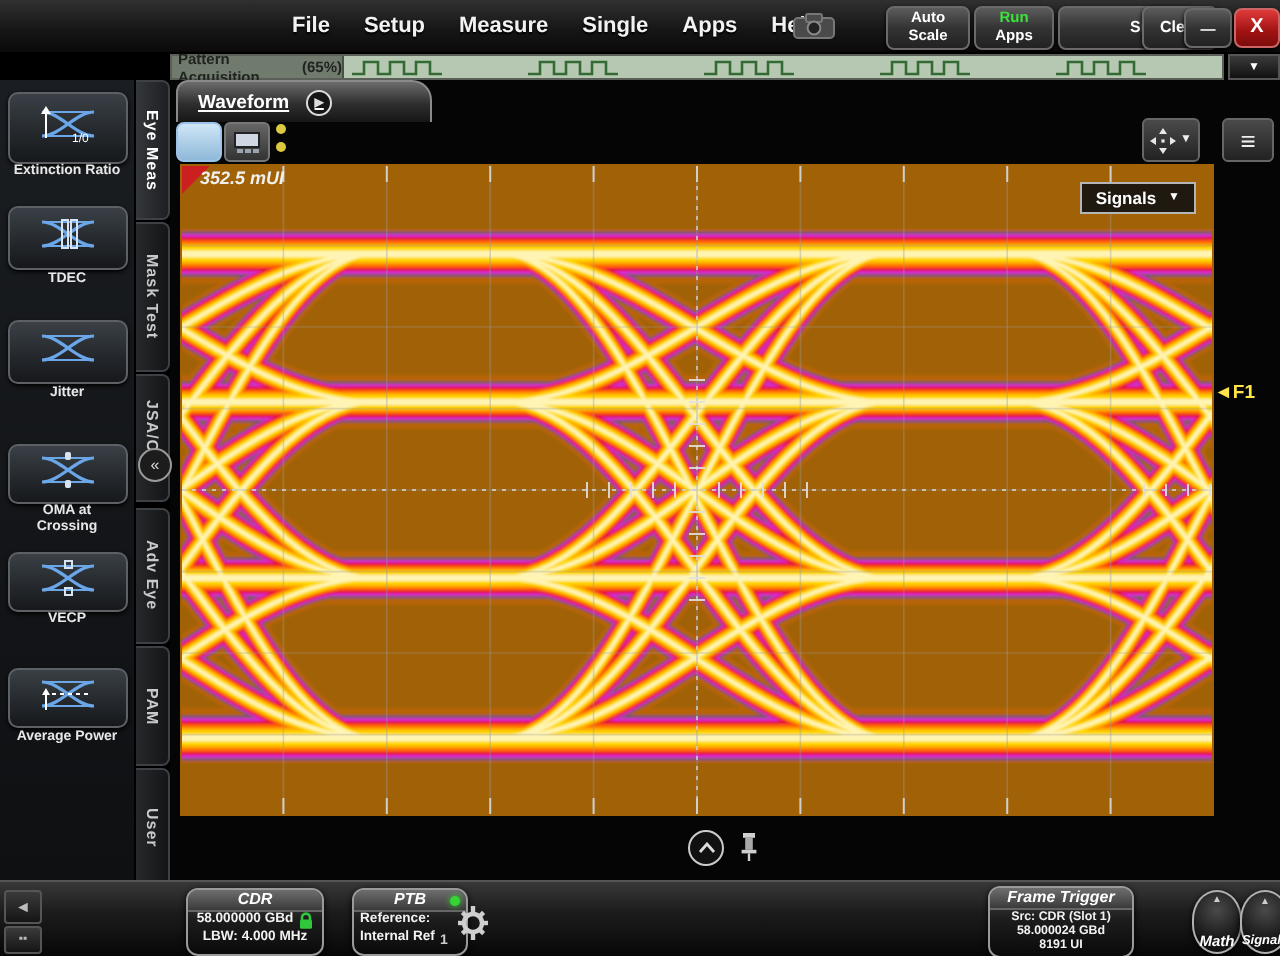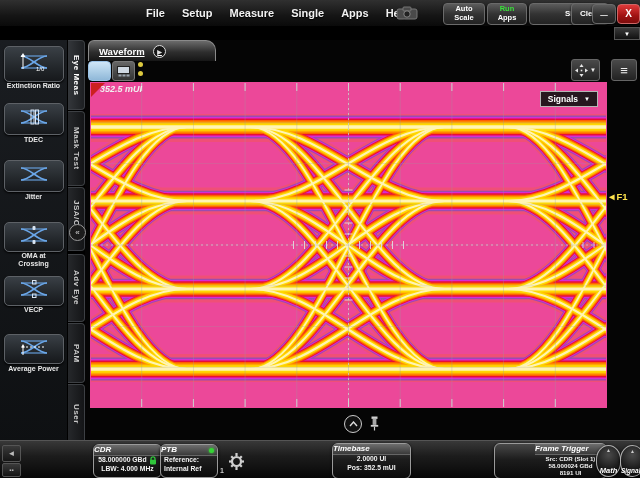--- a/index.html
+++ b/index.html
@@ -59,39 +59,39 @@
   #disp-single{left:3px;top:21px;width:21px;height:18px;border-radius:4px;border:1px solid #9cc4e8;
      background:linear-gradient(#cfe6f7,#8fb8d8);}
   #disp-grid{left:27px;top:21px;width:21px;height:18px;border-radius:3px;border:1px solid #777;
      background:linear-gradient(#666,#333);display:flex;align-items:center;justify-content:center;}
   .dot{width:5px;height:5px;border-radius:50%;background:#ddc93f;}
   #pan-btn{left:486px;top:19px;width:27px;height:20px;border-radius:3px;border:1px solid #666;
      background:linear-gradient(#4a4a4a,#222);display:flex;align-items:center;justify-content:center;gap:2px;color:#eee;font-size:6px;}
   #menu-btn{left:526px;top:19px;width:24px;height:20px;border-radius:3px;border:1px solid #666;
      background:linear-gradient(#4a4a4a,#222);display:flex;align-items:center;justify-content:center;color:#eee;font-size:13px;}
 
-  #plot{left:5px;top:42px;width:517px;height:326px;background:#ec4899;}
+  #plot{left:5px;top:42px;width:517px;height:326px;background:#a16207;}
   #plot-pos{left:10px;top:2px;font-size:9px;font-style:italic;font-weight:bold;color:#f0f0f0;z-index:4;}
   #signals-dd{right:9px;top:9px;border:1px solid #b5b5b5;background:rgba(18,18,18,.9);color:#fff;
      font-size:8.5px;font-weight:bold;padding:2px 7px;display:flex;align-items:center;gap:6px;z-index:4;}
   #f1-marker{left:522px;top:151px;color:#ffe44d;font-size:9.5px;font-weight:bold;z-index:4;}
 
   
   #results-tab{left:3px;top:372px;width:130px;height:21px;border:1px solid #8a8a8a;border-top:none;
      border-radius:0 0 10px 6px;background:linear-gradient(#3c3c3c,#1a1a1a);display:flex;align-items:center;gap:10px;
      padding:0 12px;font-size:9.5px;font-weight:bold;color:#fff;}
   #collapse-results{left:259px;top:375px;width:16px;height:16px;border-radius:50%;border:1.5px solid #ccc;background:#111;
      display:flex;align-items:center;justify-content:center;}
   #pin-btn{left:282px;top:374px;width:14px;height:18px;display:flex;align-items:center;justify-content:center;}
 
   
   #bottombar{left:0;top:440px;width:640px;height:38px;background:linear-gradient(#383838,#1c1c1c 40%,#060606);border-top:1px solid #555;}
   .panel{border:1px solid #9a9a9a;border-radius:6px;background:linear-gradient(#484848,#1d1d1d 45%,#0a0a0a);
      box-shadow:0 1px 3px #000;overflow:hidden;}
-  .panel-title{font-style:italic;font-weight:bold;font-size:8px;color:#fff;
+  .panel-title{font-style:italic;font-weight:bold;font-size:8px;text-align:center;color:#fff;
      background:linear-gradient(#6e6e6e,#3a3a3a);border-bottom:1px solid #666;line-height:10px;}
   .pline{font-size:6.8px;font-weight:bold;color:#f2f2f2;text-align:center;line-height:8.5px;}
   #d1a-badge{background:linear-gradient(#d8d8d8,#9a9a9a);color:#222;font-size:7px;font-weight:bold;
      border-radius:3px;padding:1px 2px;border:1px solid #eee;}
   .roundbtn{border-radius:50%/46%;border:1.5px solid #b0b0b0;background:radial-gradient(circle at 50% 30%,#4a4a4a,#111 70%);
      display:flex;flex-direction:column;align-items:center;justify-content:center;color:#fff;box-shadow:0 1px 3px #000;}
   .roundbtn .up{font-size:5px;line-height:5px;color:#ccc;}
   .roundbtn .lbl{font-style:italic;font-weight:bold;font-size:7.5px;margin-top:13px;}
   .navarrow{width:17px;height:15px;background:linear-gradient(#3a3a3a,#151515);border:1px solid #555;border-radius:2px;
      color:#bbb;font-size:8px;display:flex;align-items:center;justify-content:center;}
@@ -131,20 +131,33 @@
     </div>
     <div class="tb-btn abs" id="btn-min" style="left:592px;top:4px;width:22px;height:18px;">
       <span>—</span>
     </div>
     <div class="tb-btn abs" id="btn-close" style="left:617px;top:4px;width:21px;height:18px;">
       <span>X</span>
     </div>
   </div>
 
 
+  <div id="acq-bar" class="abs">
+    <svg class="abs" style="left:84px;top:0;" width="440" height="11" viewBox="0 0 440 11" id="acq-wave">
+        <path d="M6,9 h6 v-6 h7 v6 h6 v-6 h7 v6 h6 v-6 h7 v6 h6" fill="none" stroke="#346b34" stroke-width="1.3"></path>
+        <path d="M94,9 h6 v-6 h7 v6 h6 v-6 h7 v6 h6 v-6 h7 v6 h6" fill="none" stroke="#346b34" stroke-width="1.3"></path>
+        <path d="M182,9 h6 v-6 h7 v6 h6 v-6 h7 v6 h6 v-6 h7 v6 h6" fill="none" stroke="#346b34" stroke-width="1.3"></path>
+        <path d="M270,9 h6 v-6 h7 v6 h6 v-6 h7 v6 h6 v-6 h7 v6 h6" fill="none" stroke="#346b34" stroke-width="1.3"></path>
+        <path d="M358,9 h6 v-6 h7 v6 h6 v-6 h7 v6 h6 v-6 h7 v6 h6" fill="none" stroke="#346b34" stroke-width="1.3"></path>
+      </svg>
+    <div id="acq-label" class="abs">
+      <span>Pattern Acquisition</span>
+      <span>(65%)</span>
+    </div>
+  </div>
   <div id="acq-dd" class="abs">▼</div>
 
   <div id="sidebar" class="abs">
     <div class="meas-btn abs" style="top:6px;height:34px;">
         <span class="eye-icon"><svg width="34" height="20" viewBox="0 0 30 20">
       <g stroke="#6aa6e8" stroke-width="1.6" fill="none">
         <path d="M2,4 C11,4 19,16 28,16"></path>
               <path d="M2,16 C11,16 19,4 28,4"></path>
         <path d="M2,4 H28" stroke-width="1.1"></path>
               <path d="M2,16 H28" stroke-width="1.1"></path>
@@ -713,21 +726,21 @@
       <div class="pline" style="display:flex;align-items:center;justify-content:center;gap:2px;">
         <span>58.000000 GBd</span>
         <svg width="8" height="9" viewBox="0 0 8 9">
           <path d="M2,4 V2.8 a2,2 0 0 1 4,0 V4" fill="none" stroke="#2fc73b" stroke-width="1.3"></path>
           <rect x="1" y="3.8" width="6" height="4.6" rx="0.8" fill="#2fc73b"></rect>
         </svg>
       </div>
       <div class="pline">LBW: 4.000 MHz</div>
     </div>
 
-    <div class="panel abs" style="left:160px;top:3px;width:56px;height:32px;">
+    <div class="panel abs" style="left:176px;top:3px;width:56px;height:32px;">
       <div class="panel-title" style="position:relative;">
         <span>PTB</span>
         <span style="position:absolute;right:3px;top:2.5px;width:5px;height:5px;border-radius:50%;background:#35d435;box-shadow:0 0 3px #35d435;"></span>
       </div>
       <div class="pline" style="text-align:left;padding-left:3px;">Reference:</div>
       <div class="pline" style="text-align:left;padding-left:3px;">Internal Ref</div>
     </div>
 
     <div class="abs" style="left:220px;top:26px;font-size:7px;color:#ccc;font-weight:bold;">1</div>
     <div class="abs" style="left:227px;top:10px;">
@@ -739,28 +752,23 @@
         <line x1="2" y1="10.5" x2="5" y2="10.5"></line>
             <line x1="14" y1="10.5" x2="17" y2="10.5"></line>
         <line x1="4.2" y1="5.2" x2="6.3" y2="7.3"></line>
             <line x1="12.7" y1="13.7" x2="14.8" y2="15.8"></line>
         <line x1="14.8" y1="5.2" x2="12.7" y2="7.3"></line>
             <line x1="6.3" y1="13.7" x2="4.2" y2="15.8"></line>
           </g>
       </svg>
     </div>
 
-    <div class="panel abs" style="left:332px;top:2px;width:77px;height:34px;">
-      <div class="panel-title">Timebase</div>
-      <div class="pline">2.0000 UI</div>
-      <div class="pline">Pos: 352.5 mUI</div>
-    </div>
-
-
-    <div class="panel abs" style="left:494px;top:2px;width:71px;height:34px;padding-left:40px;">
+
+
+    <div class="panel abs" style="left:494px;top:2px;width:71px;height:34px;">
       <div class="panel-title">Frame Trigger</div>
       <div class="pline" style="font-size:6.2px;line-height:7.2px;">Src: CDR (Slot 1)</div>
       <div class="pline" style="font-size:6.2px;line-height:7.2px;">58.000024 GBd</div>
       <div class="pline" style="font-size:6.2px;line-height:7.2px;">8191 UI</div>
     </div>
 
     <div class="roundbtn abs" style="left:596px;top:4px;width:23px;height:30px;">
       <span class="up">▲</span>
       <span class="lbl">Math</span>
     </div>

